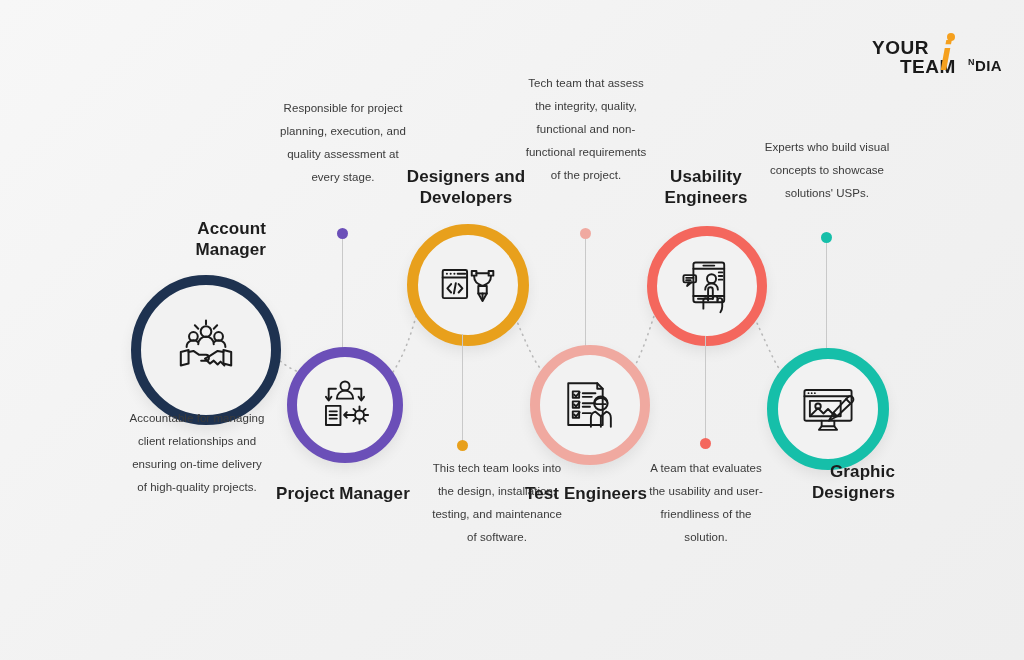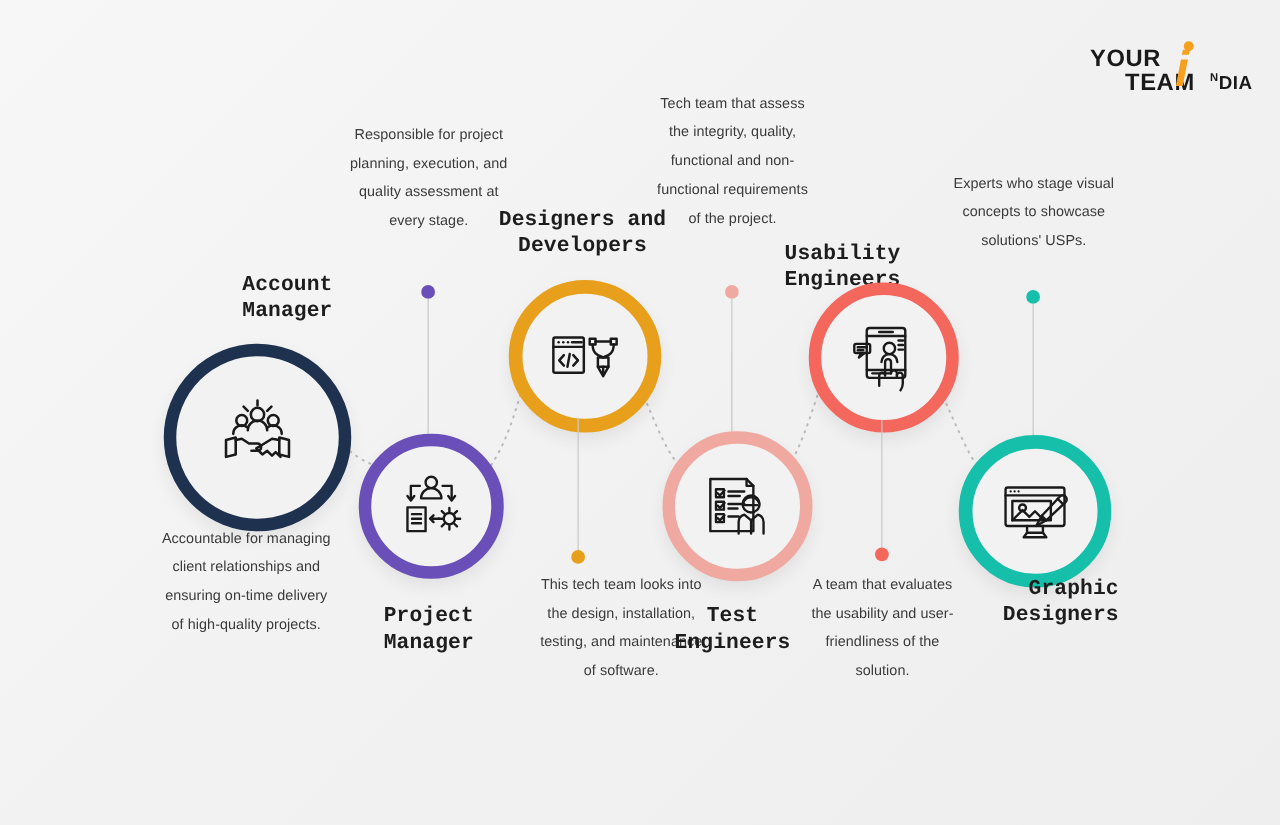--- a/index.html
+++ b/index.html
@@ -88,21 +88,20 @@
   }
 
   .title {
     position: absolute;
     text-align: center;
     font-size: 17px;
     font-weight: 700;
     color: #1d1d1d;
     line-height: 1.25;
     letter-spacing: .1px;
-    font-family: Liberation Mono, monospace;
   }
   .desc {
     position: absolute;
     text-align: center;
     font-size: 11.5px;
     color: #3a3a3a;
     line-height: 2.0;
     letter-spacing: .05px;
   }
 </style>
@@ -145,21 +144,21 @@
           <circle cx="45" cy="18" r="4.5"></circle>
           <path d="M52 29 a7 7 0 0 0 -11.5 -5.4"></path>
           <path d="M24 10 l-3.5 -3.5 M40 10 l3.5 -3.5 M32 5.5 v-4"></path>
           <path d="M6 34 l8 -2 v14 l-8 2 z"></path>
           <path d="M58 34 l-8 -2 v14 l8 2 z"></path>
           <path d="M14 34 l5 -1 6 4 h7 a3 3 0 0 1 0 6 h-5"></path>
           <path d="M50 34 l-6 -1 -8 5 -5 3 5 5 4 -3 4 4 3 -3 4 4"></path>
         </g>
       </svg>
     </div>
-    <div class="desc" style="left:126px; top:420px; width:142px;">Accountable for managing client relationships and ensuring on-time delivery of high-quality projects.</div>
+    <div class="desc" style="left:126px; top:407px; width:142px;">Accountable for managing client relationships and ensuring on-time delivery of high-quality projects.</div>
   </div>
 
   <div class="node">
     <div class="desc" style="left:276px; top:97px; width:134px;">Responsible for project planning, execution, and quality assessment at every stage.</div>
     <div class="stem-dot" style="left:337px; top:228px; background:#6b4fb8;"></div>
     <div class="stem" style="left:342px; top:239px; height:113px;"></div>
     <div class="ring" style="left:287px; top:347px; width:96px; height:96px; border:10px solid #6b4fb8;">
       <svg width="58" height="58" viewBox="0 0 64 64">
         <g fill="none" stroke="#1a1a1a" stroke-width="2.1" stroke-linecap="round" stroke-linejoin="round">
           <circle cx="32" cy="11" r="5"></circle>
@@ -230,21 +229,21 @@
           <path d="M38.5 31 h11"></path>
           <path d="M33 56 v-10 a7 7 0 0 1 5 -6.6 l6 5 6 -5 a7 7 0 0 1 5 6.6 v10"></path>
           <path d="M44 44 v12"></path>
         </g>
       </svg>
     </div>
     <div class="title" style="left:520px; top:483px; width:132px;">Test Engineers</div>
   </div>
 
   <div class="node">
-    <div class="title" style="left:606px; top:166px; width:136px;margin-top:27px;">Usability Engineers</div>
+    <div class="title" style="left:638px; top:166px; width:136px;">Usability Engineers</div>
     <div class="ring" style="left:647px; top:226px; width:100px; height:100px; border:10px solid #f4675d;">
       <svg width="58" height="58" viewBox="0 0 64 64">
         <g fill="none" stroke="#1a1a1a" stroke-width="2.1" stroke-linecap="round" stroke-linejoin="round">
           <rect x="17" y="6" width="34" height="44" rx="2.5"></rect>
           <path d="M17 13 h34 M17 43 h34"></path>
           <path d="M28 9.5 h12"></path>
           <circle cx="37" cy="24" r="5"></circle>
           <path d="M30 36 a7 7 0 0 1 14 0"></path>
           <path d="M45 17 h4 M45 21 h4 M45 25 h4"></path>
           <path d="M22 46 h16"></path>
@@ -256,21 +255,21 @@
           <path d="M43.6 48 a2.6 2.6 0 0 1 5.2 0 v7 a10 10 0 0 1 -2 6"></path>
         </g>
       </svg>
     </div>
     <div class="stem" style="left:705px; top:336px; height:104px;"></div>
     <div class="stem-dot" style="left:700px; top:438px; background:#f4675d;"></div>
     <div class="desc" style="left:641px; top:457px; width:130px;text-align:center;">A team that evaluates the usability and user-friendliness of the solution.</div>
   </div>
 
   <div class="node">
-    <div class="desc" style="left:760px; top:136px; width:134px;">Experts who stage visual concepts to showcase solutions' USPs.</div>
+    <div class="desc" style="left:760px; top:136px; width:134px;">Experts who build visual concepts to showcase solutions' USPs.</div>
     <div class="stem-dot" style="left:821px; top:232px; background:#16bfa9;"></div>
     <div class="stem" style="left:826px; top:243px; height:106px;"></div>
     <div class="ring" style="left:767px; top:348px; width:100px; height:100px; border:11px solid #16bfa9;">
       <svg width="58" height="58" viewBox="0 0 64 64">
         <g fill="none" stroke="#1a1a1a" stroke-width="2.1" stroke-linecap="round" stroke-linejoin="round">
           <rect x="6" y="11" width="52" height="34" rx="2"></rect>
           <path d="M6 18 h52"></path>
           <circle cx="10.5" cy="14.5" r="1" fill="#1a1a1a" stroke="none"></circle>
           <circle cx="14" cy="14.5" r="1" fill="#1a1a1a" stroke="none"></circle>
           <circle cx="17.5" cy="14.5" r="1" fill="#1a1a1a" stroke="none"></circle>

